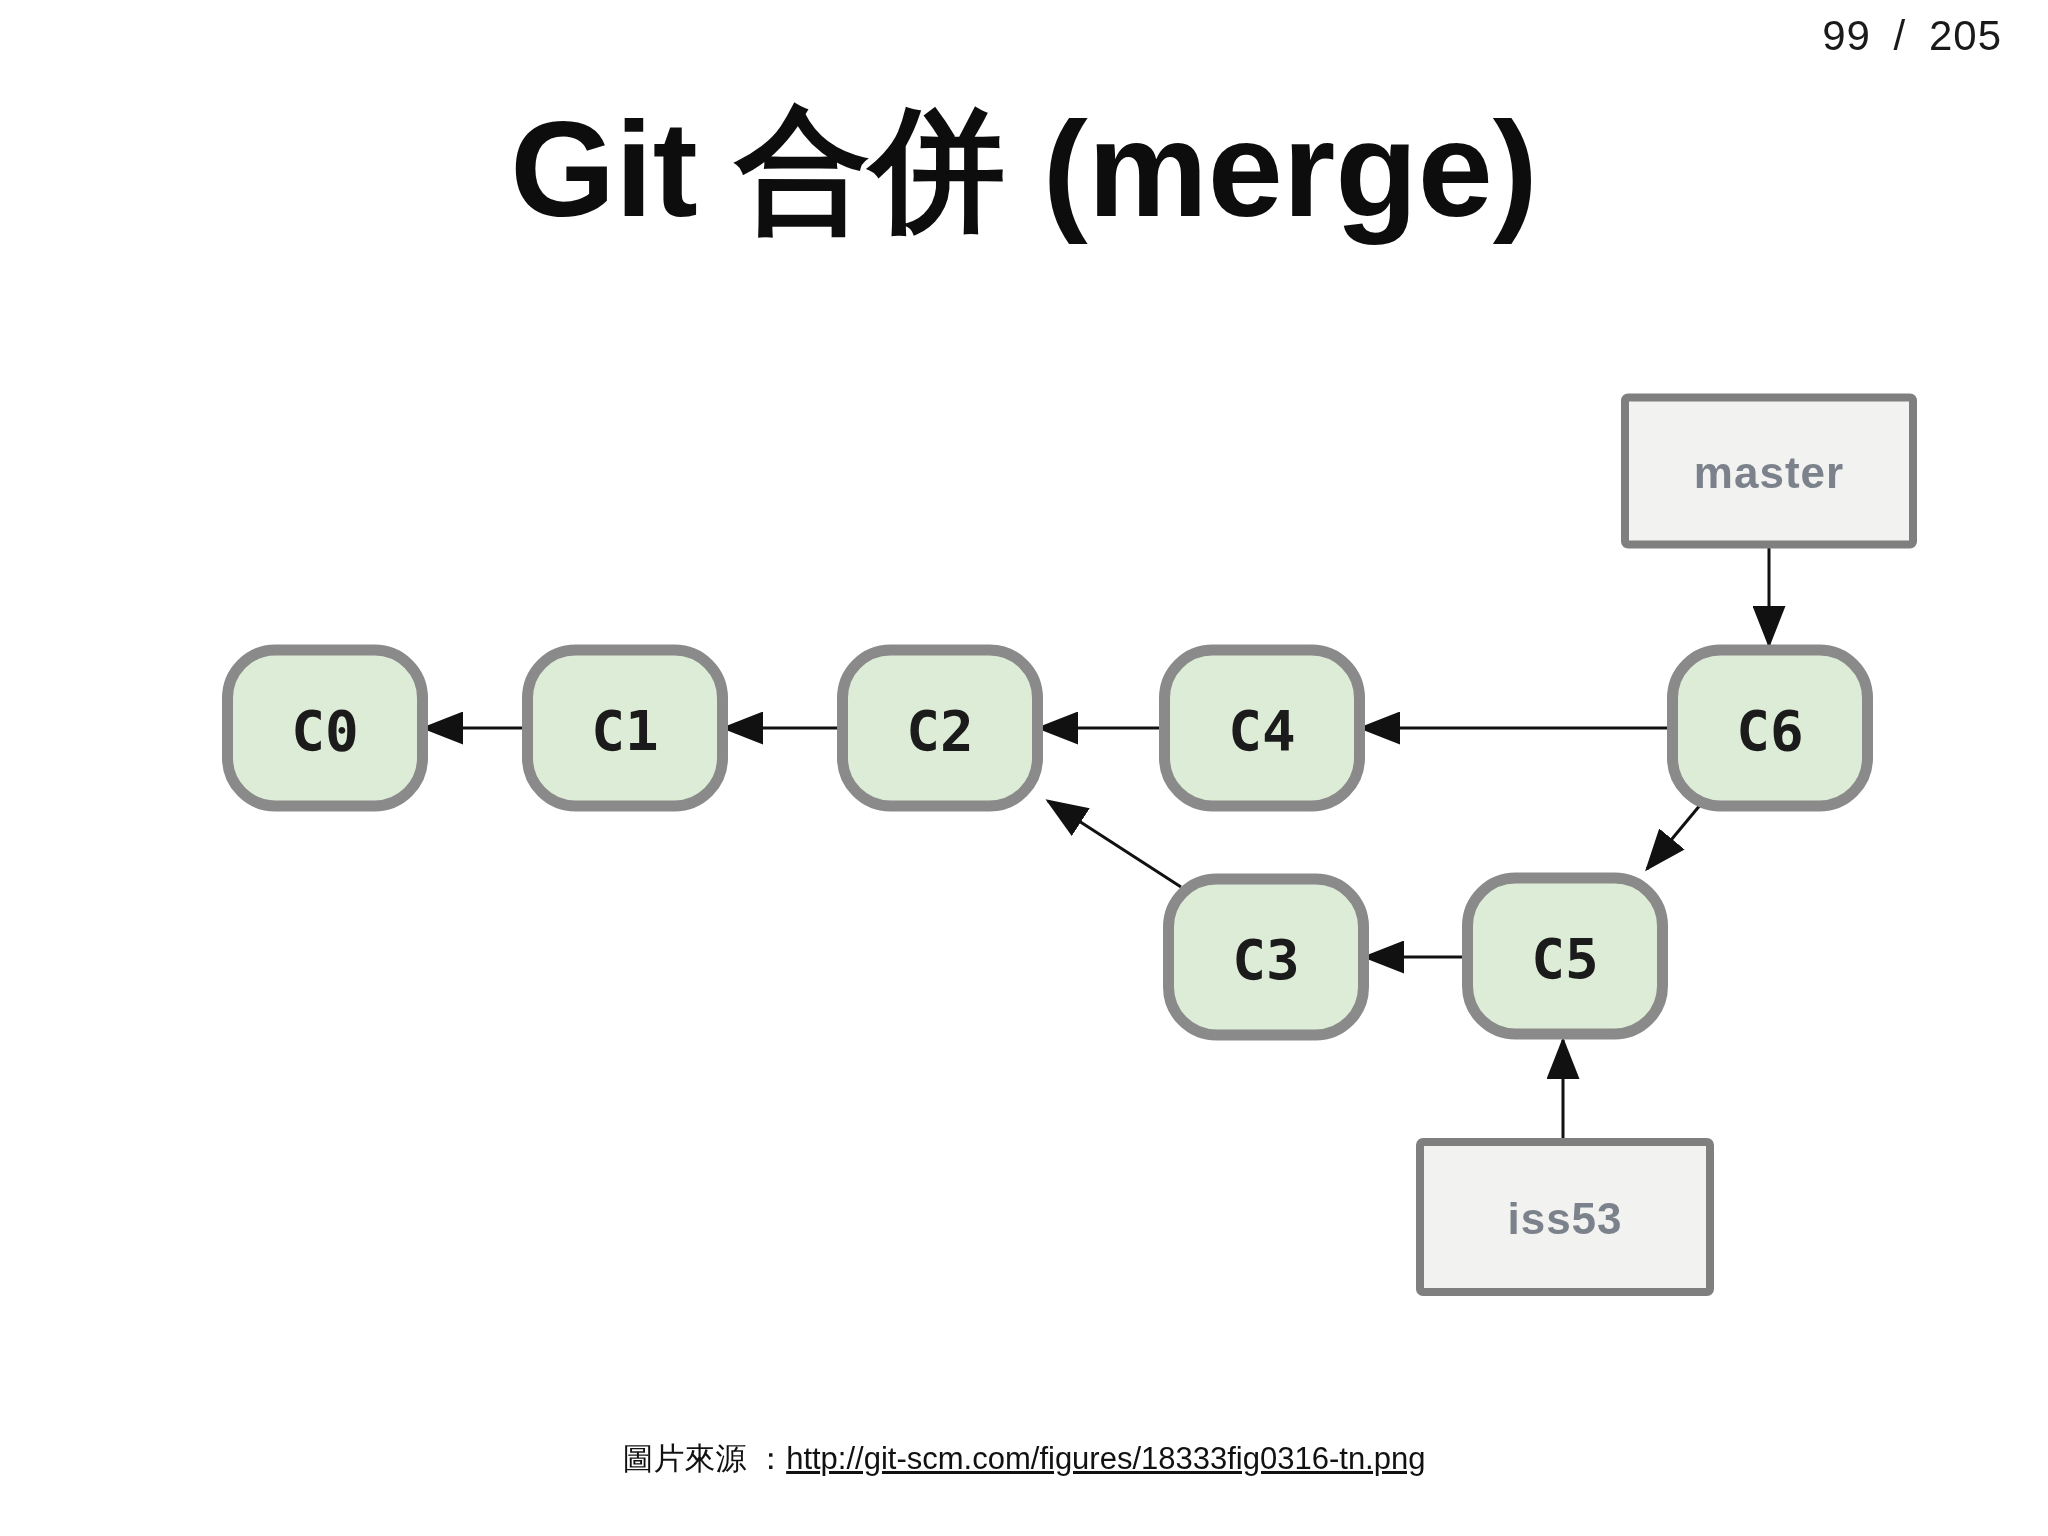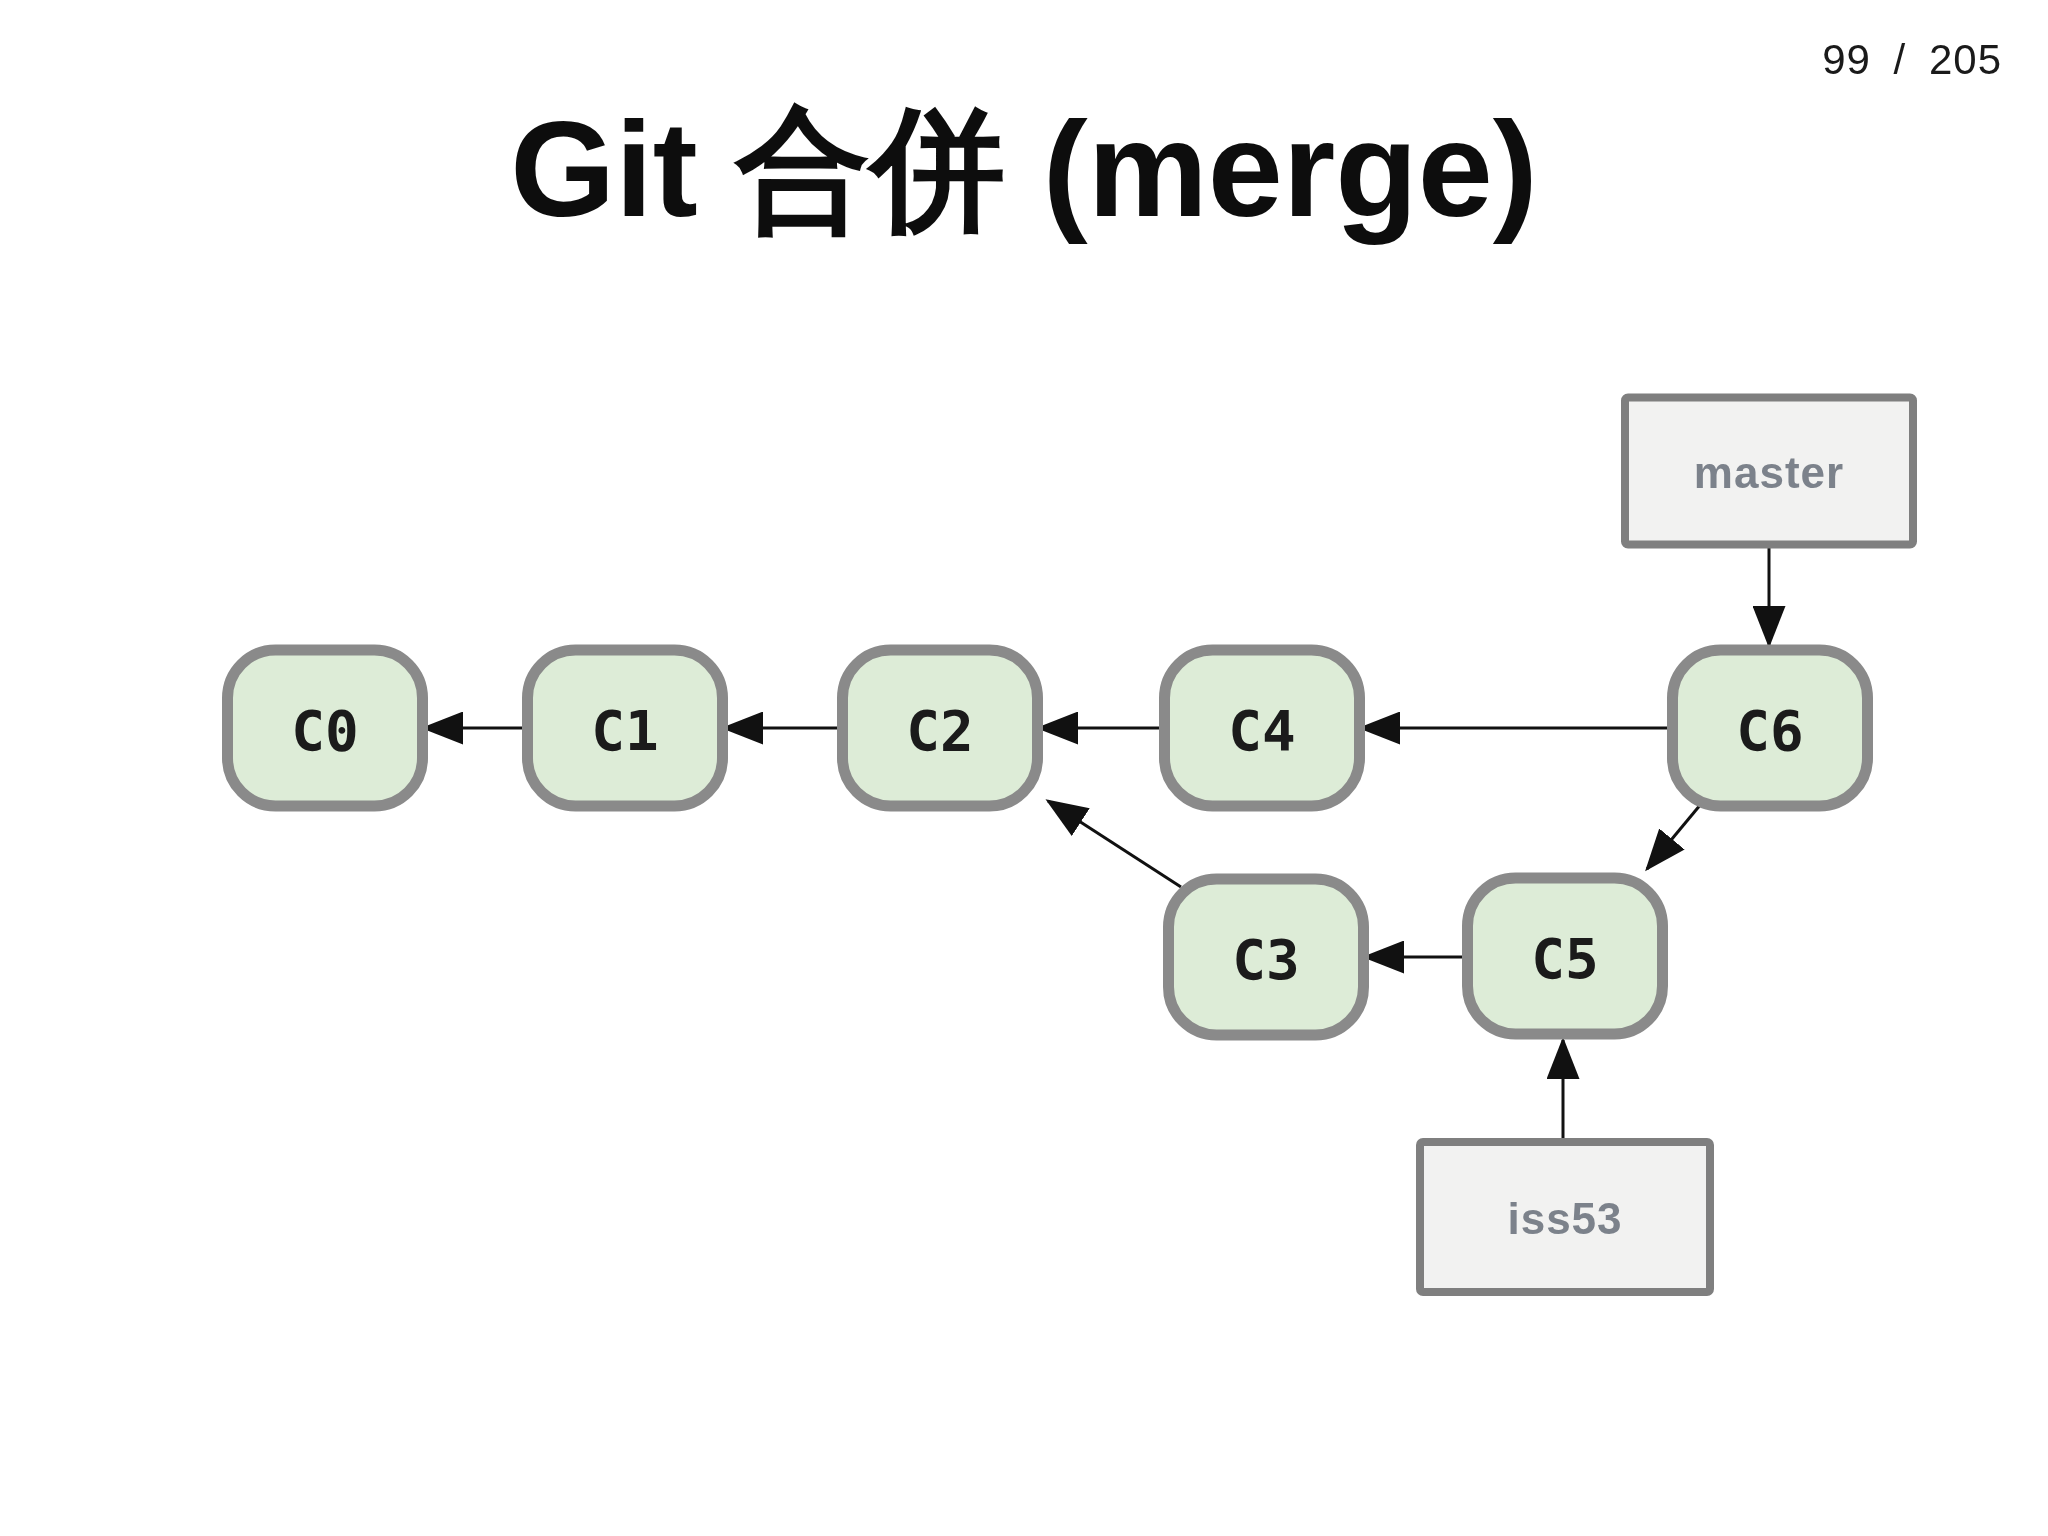--- a/index.html
+++ b/index.html
@@ -13,21 +13,20 @@
   }
   .page-indicator {
     position: absolute;
     top: 12px;
     right: 46px;
     font-size: 42px;
     color: #1a1a1a;
     letter-spacing: 1px;
     word-spacing: 10px;
     font-weight: 400;
-    margin-top: 24px;
   }
   .slide-title {
     position: absolute;
     top: 92px;
     left: 0;
     width: 100%;
     text-align: center;
     font-size: 135px;
     font-weight: 700;
     color: #0d0d0d;
@@ -120,14 +119,17 @@
           <rect x="1168.5" y="879" width="195" height="156" rx="48" ry="48" fill="#ddecd7" stroke="#8a8a8a" stroke-width="11"></rect>
           <text x="1266" y="957" text-anchor="middle" dominant-baseline="central" dy="0.04em" fill="#1b1b1b" font-size="56" class="commit-label-text">C3</text>
         </g>
         <g>
           <rect x="1467.5" y="878" width="195" height="156" rx="48" ry="48" fill="#ddecd7" stroke="#8a8a8a" stroke-width="11"></rect>
           <text x="1565" y="956" text-anchor="middle" dominant-baseline="central" dy="0.04em" fill="#1b1b1b" font-size="56" class="commit-label-text">C5</text>
         </g>
       </g>
   </svg>
 
+  <div class="footer">
+    <span class="src-prefix">圖片來源 ：</span><span class="src-url">http://git-scm.com/figures/18333fig0316-tn.png</span>
+  </div>
 
 </div>
 
 </body></html>

